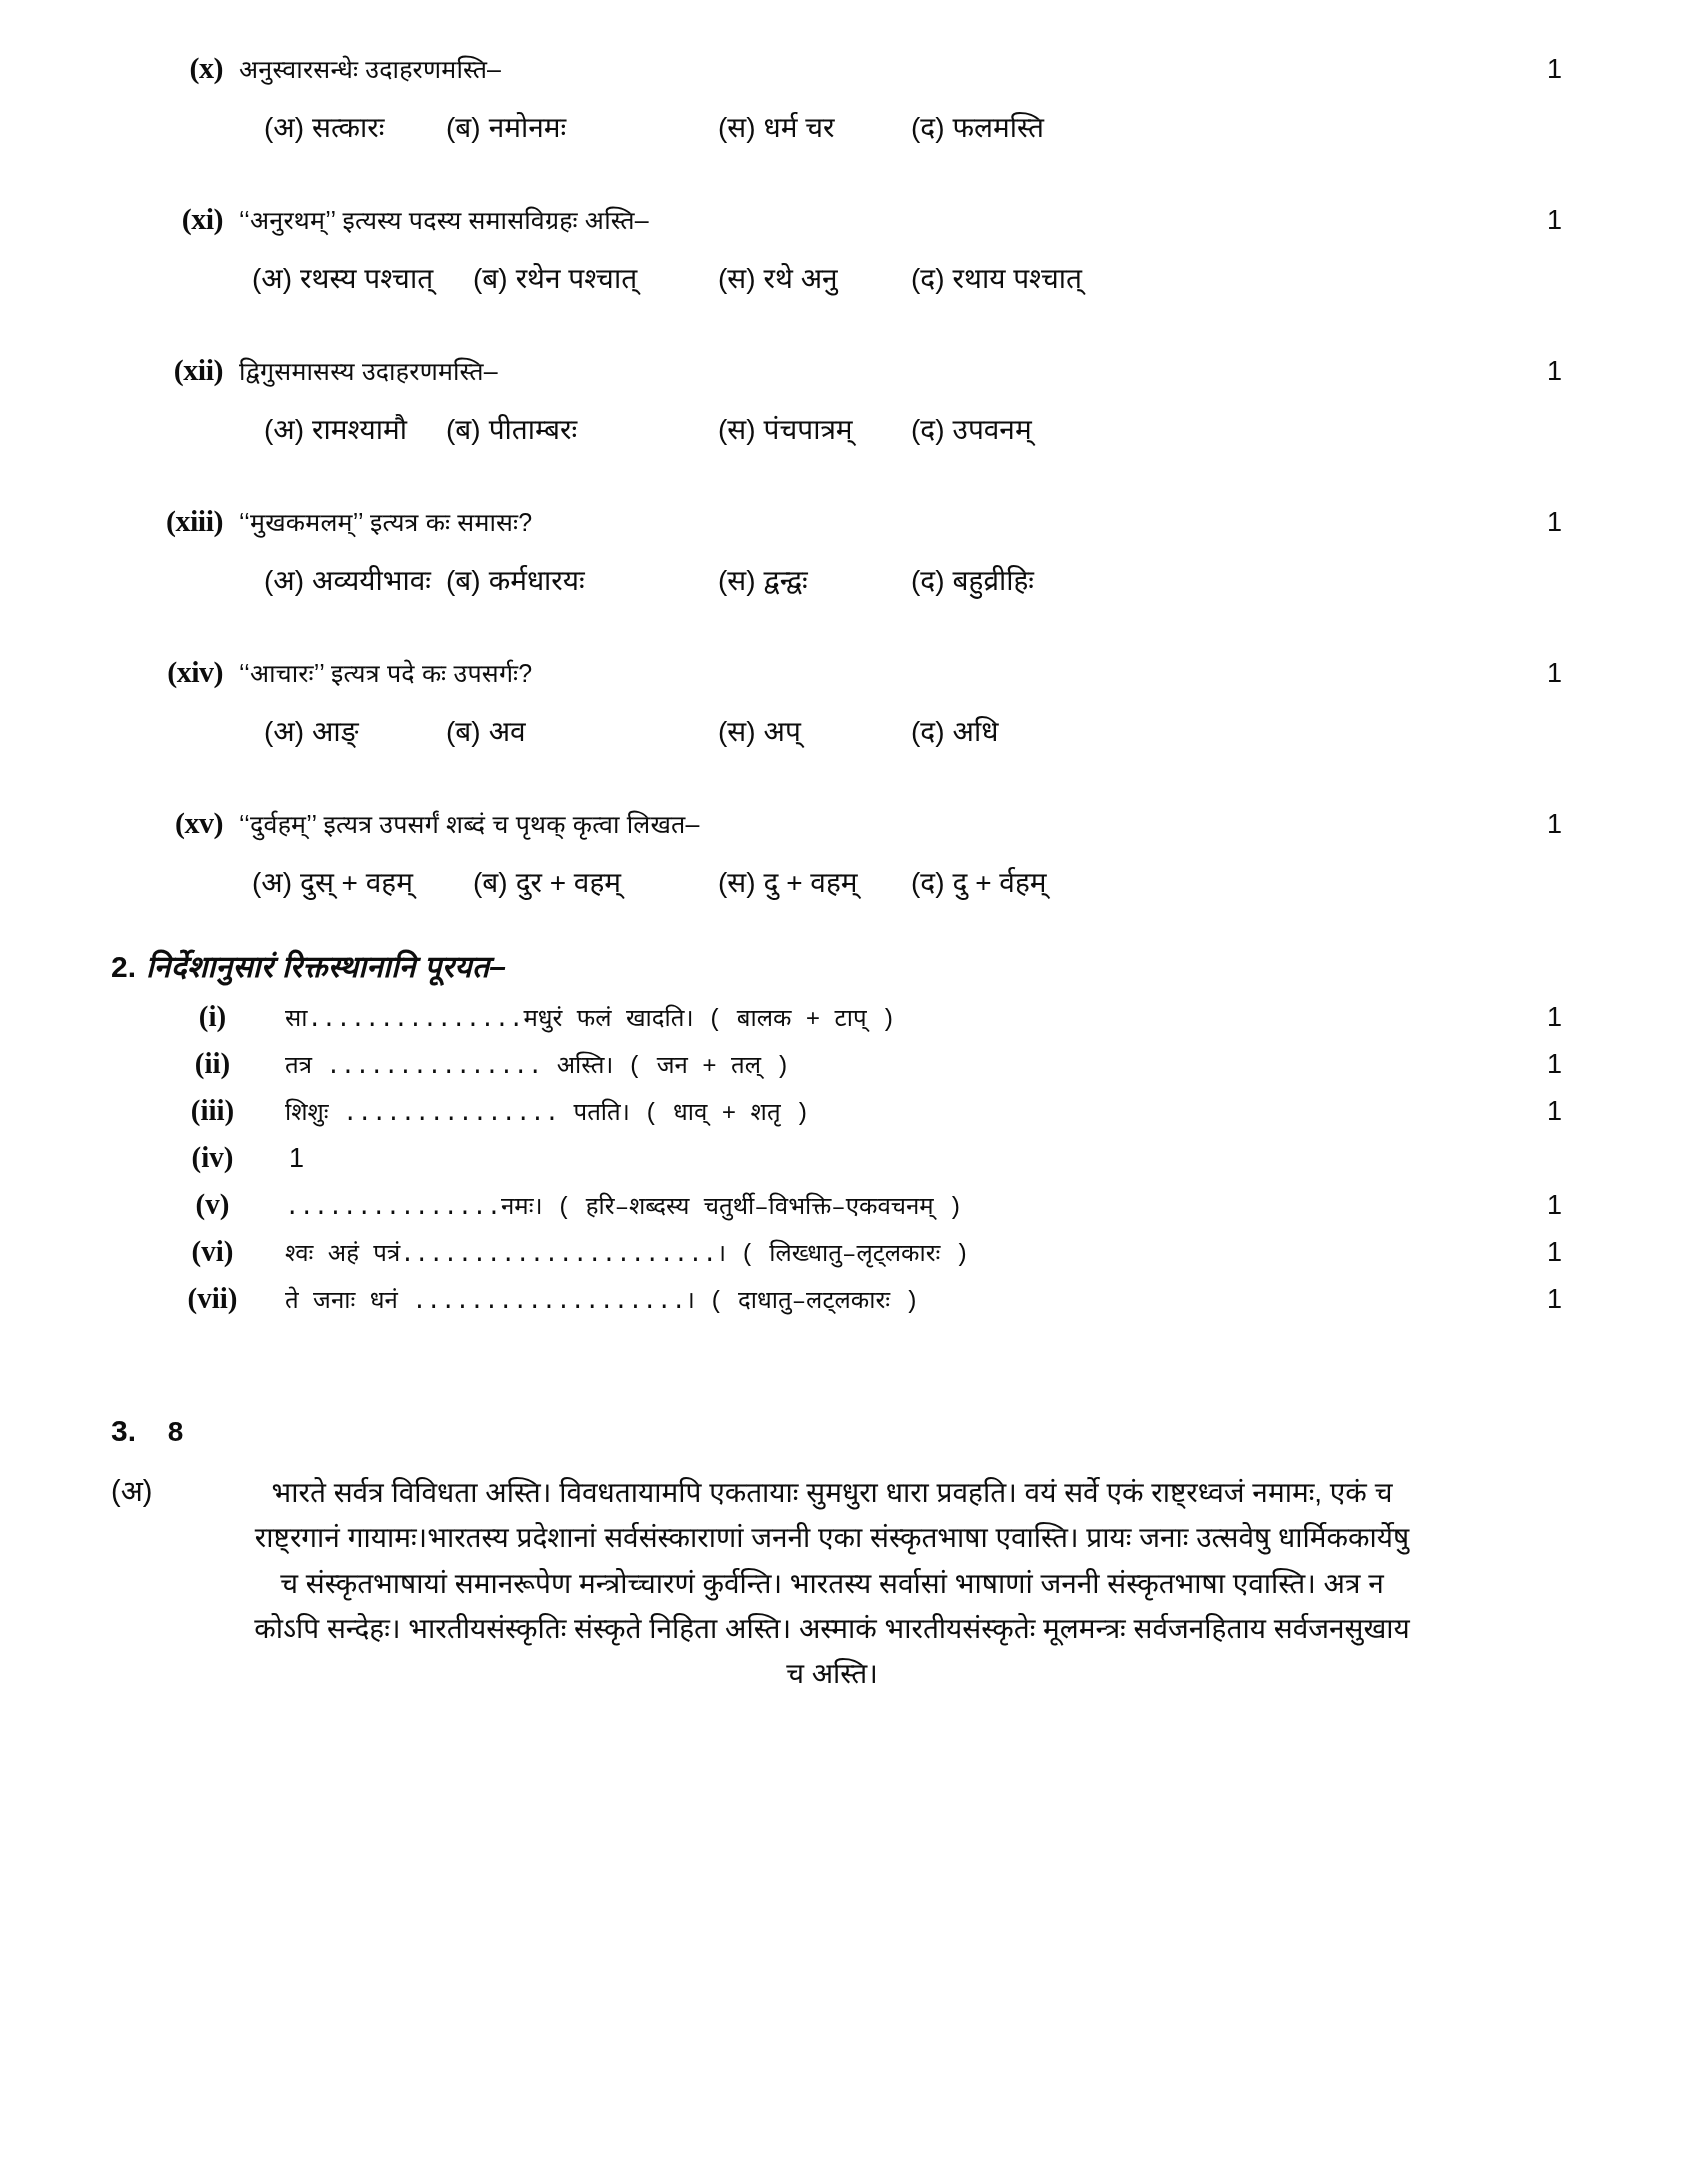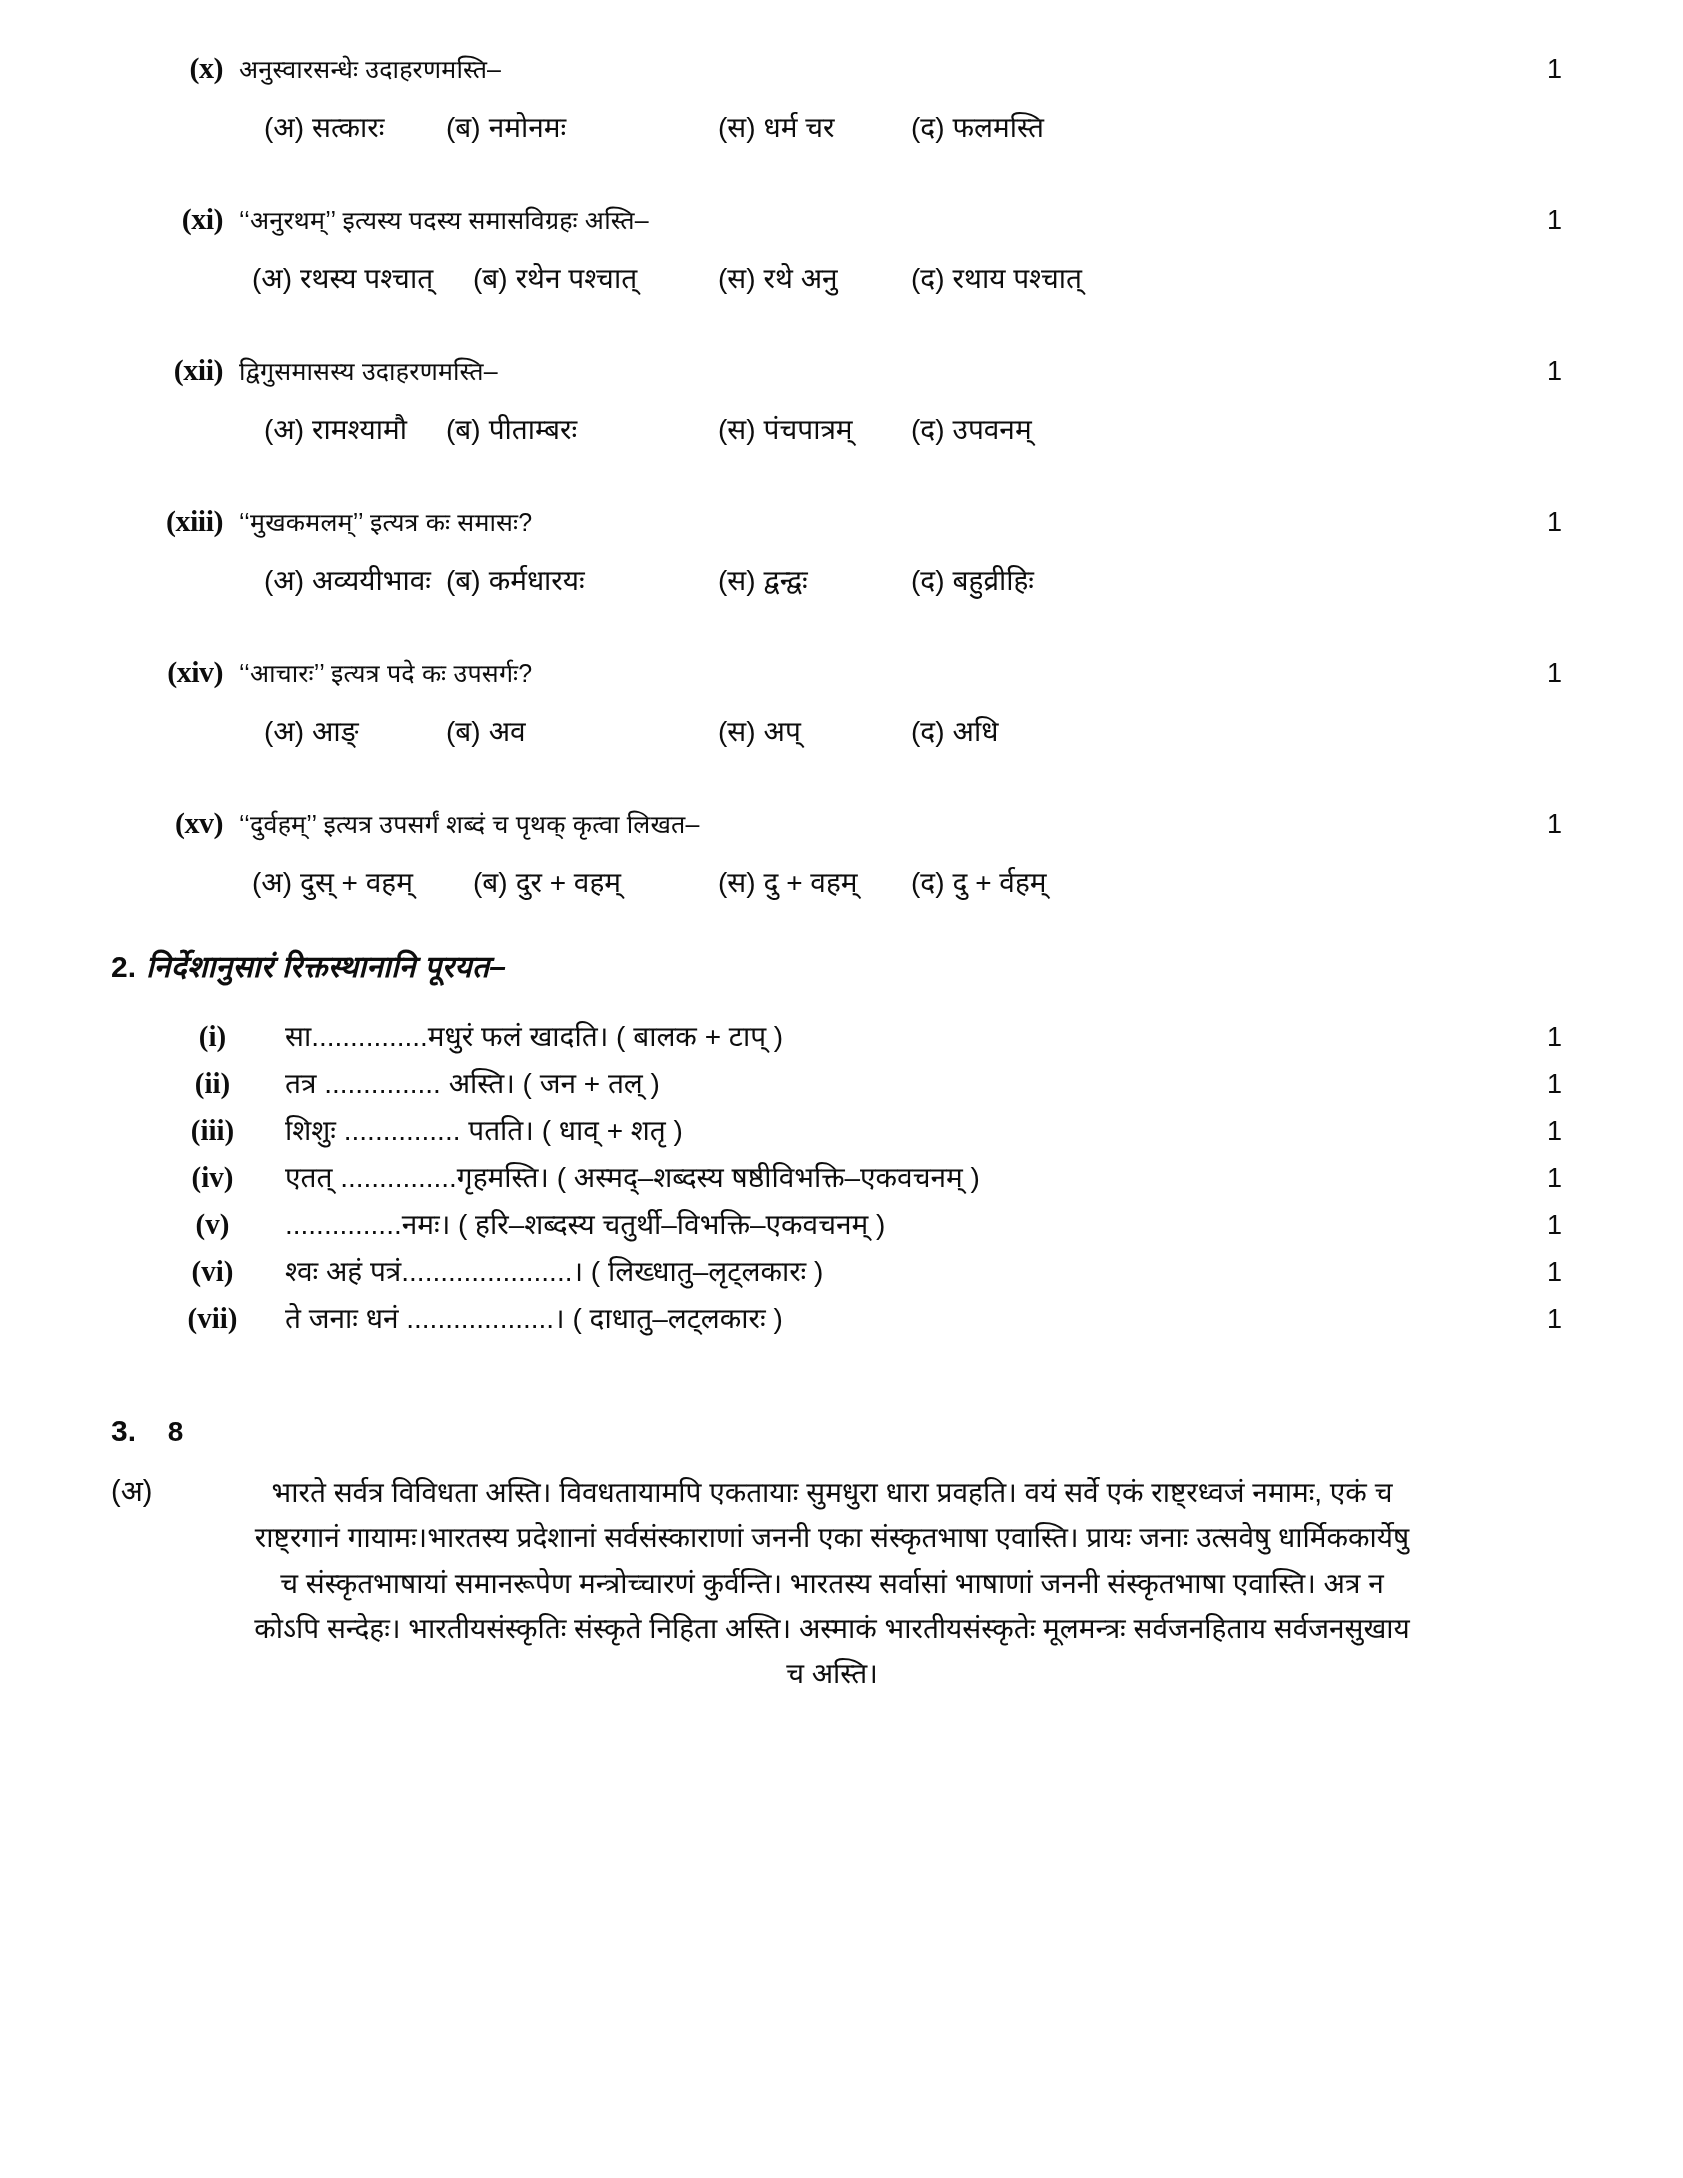--- a/index.html
+++ b/index.html
@@ -133,26 +133,25 @@
     height: 47px;
   }
   .fib-roman {
     font-family: "Liberation Serif", "DejaVu Serif", serif;
     font-weight: bold;
     font-size: 29px;
     flex: 0 0 109px;
     text-align: center;
   }
   .fib-text {
-    font-family: Liberation Sans, sans-serif;
-    font-size: 28px;
+    font-family: Liberation Mono, monospace;
+    font-size: 24px;
     flex: 1 1 auto;
     white-space: nowrap;
     padding-left: 18px;
-    margin-top: 16px;
   }
   .fib-marks {
     font-family: "Liberation Sans", "DejaVu Sans", sans-serif;
     font-size: 27px;
     flex: 0 0 59px;
     text-align: center;
   }
 
   
   .passage-wrap {
@@ -353,21 +352,20 @@
       <span class="fib-text">तत्र ...............  अस्ति।        ( जन + तल् )</span>
       <span class="fib-marks">1</span>
     </div>
     <div class="fib-row">
       <span class="fib-roman">(iii)</span>
       <span class="fib-text">शिशुः ...............  पतति।     ( धाव् + शतृ )</span>
       <span class="fib-marks">1</span>
     </div>
     <div class="fib-row">
       <span class="fib-roman">(iv)</span>
-      <span class="fib-text">एतत् ...............गृहमस्ति। ( अस्मद्–शब्दस्य षष्ठीविभक्ति–एकवचनम् )</span>
       <span class="fib-marks">1</span>
     </div>
     <div class="fib-row">
       <span class="fib-roman">(v)</span>
       <span class="fib-text">...............नमः। ( हरि–शब्दस्य चतुर्थी–विभक्ति–एकवचनम् )</span>
       <span class="fib-marks">1</span>
     </div>
     <div class="fib-row">
       <span class="fib-roman">(vi)</span>
       <span class="fib-text">श्वः अहं पत्रं......................। ( लिख्धातु–लृट्लकारः )</span>

